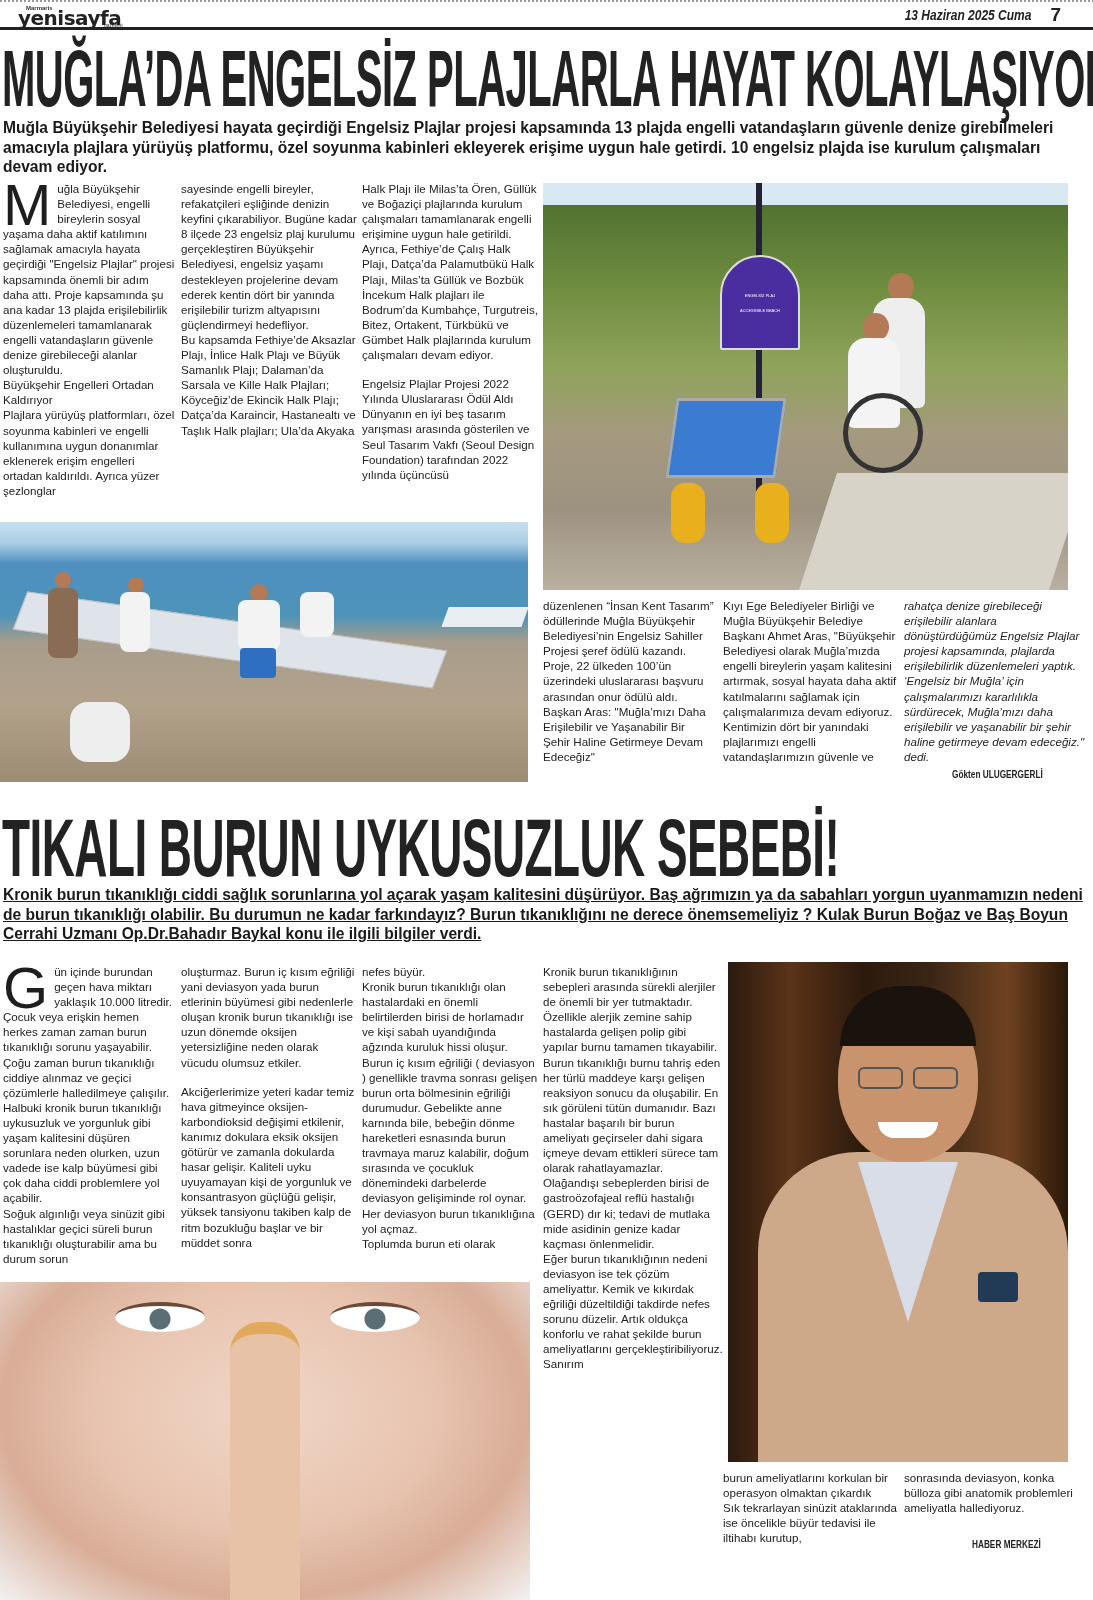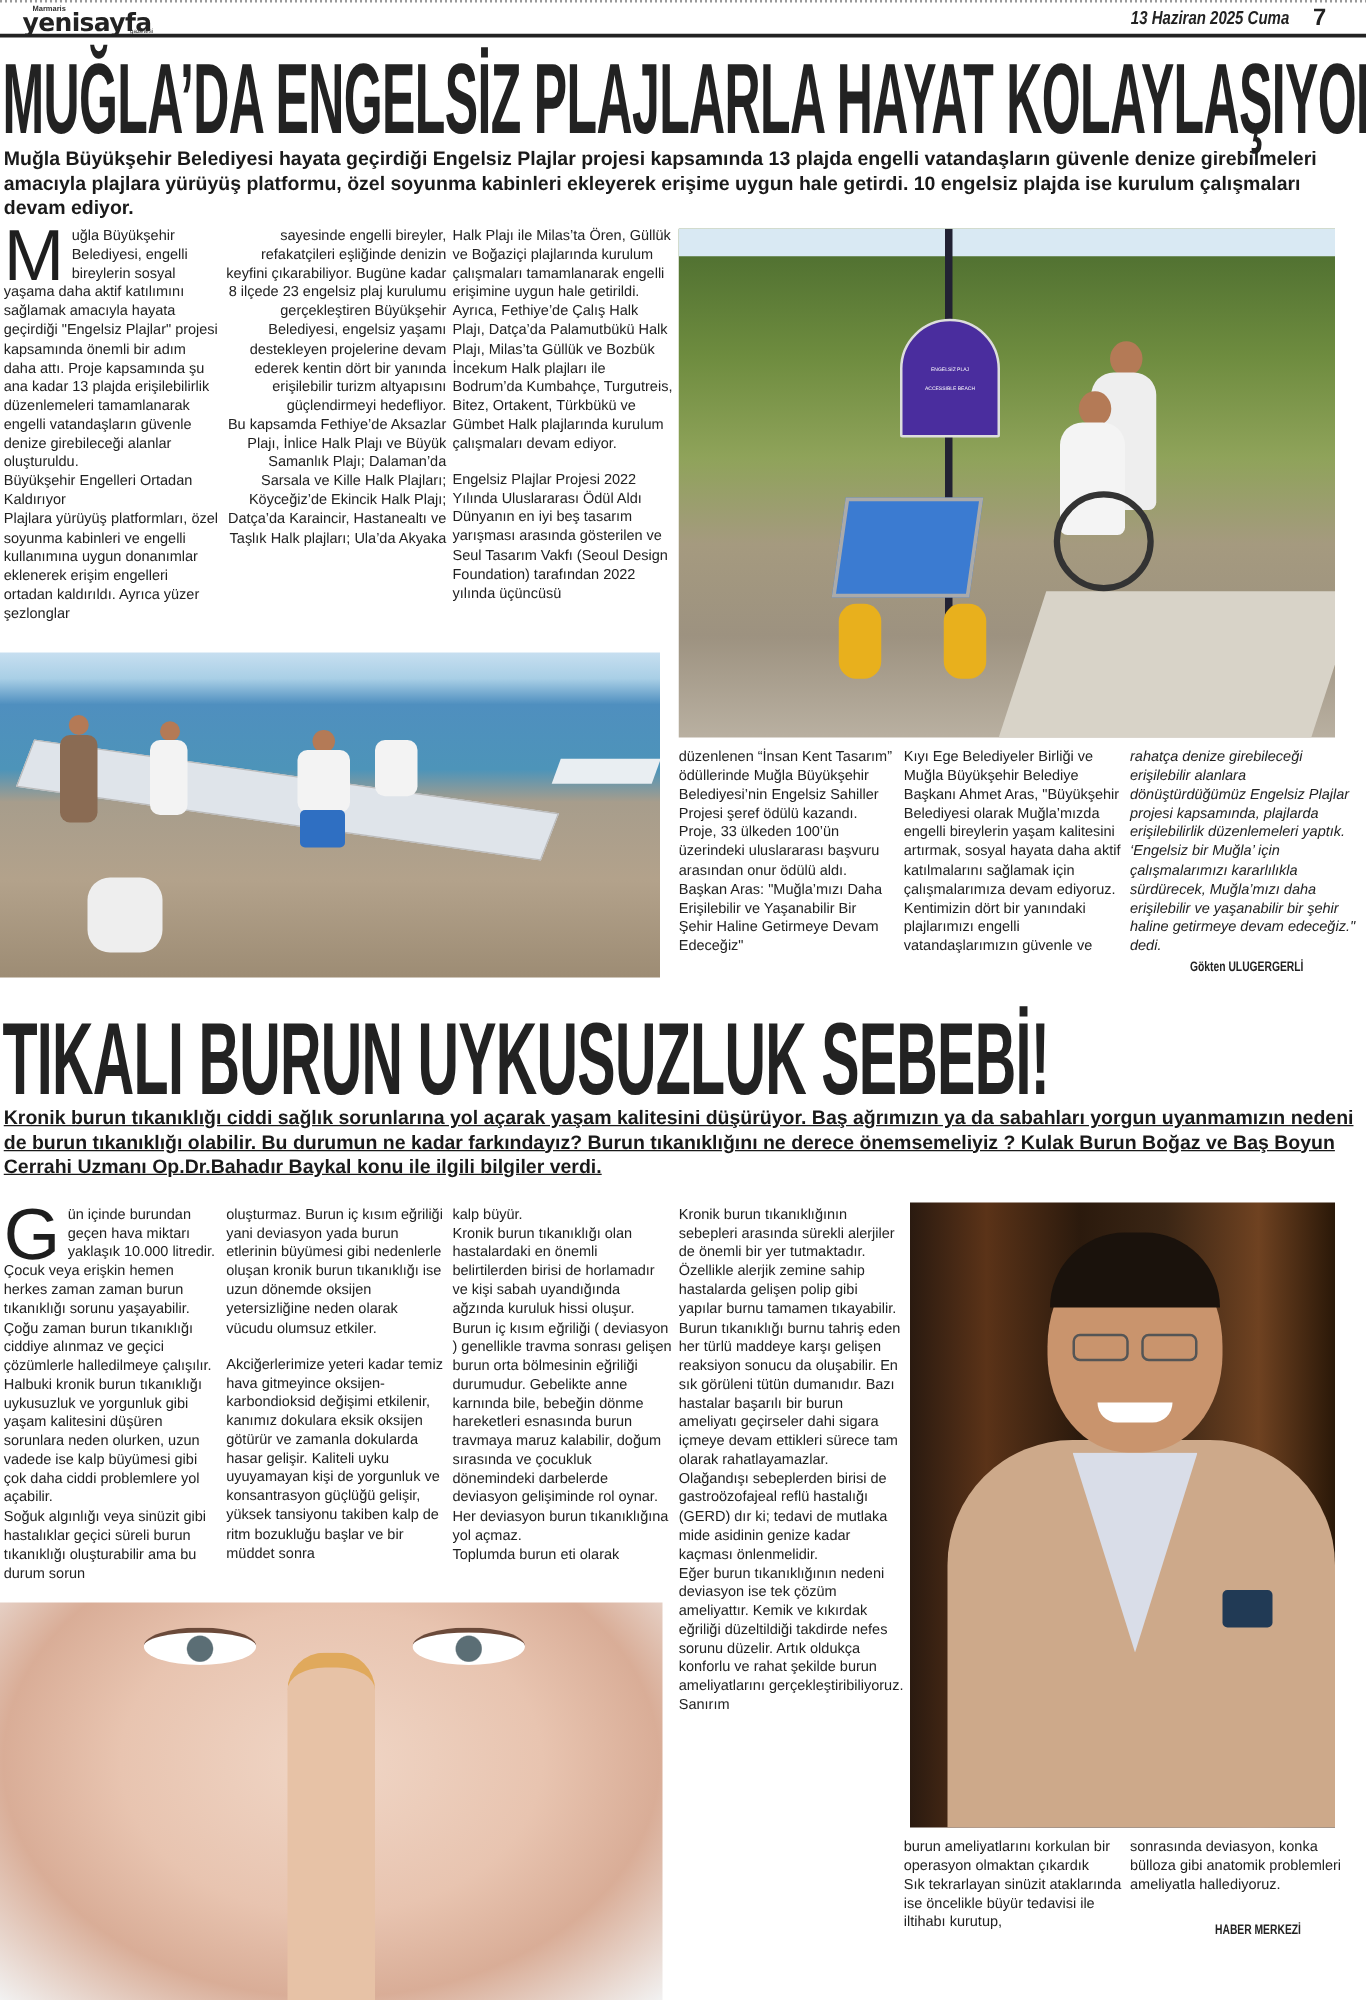--- a/index.html
+++ b/index.html
@@ -64,21 +64,21 @@
 
 <div class="abs headline h1">MUĞLA’DA ENGELSİZ PLAJLARLA HAYAT KOLAYLAŞIYOR</div>
 <div class="abs lead lead1">Muğla Büyükşehir Belediyesi hayata geçirdiği Engelsiz Plajlar projesi kapsamında 13 plajda engelli vatandaşların güvenle denize girebilmeleri amacıyla plajlara yürüyüş platformu, özel soyunma kabinleri ekleyerek erişime uygun hale getirdi. 10 engelsiz plajda ise kurulum çalışmaları devam ediyor.</div>
 
 <div class="abs col" style="left:3px; top:181px; width:172px;">
   <span class="dropcap">M</span>
   <p>uğla Büyükşehir Belediyesi, engelli bireylerin sosyal yaşama daha aktif katılımını sağlamak amacıyla hayata geçirdiği "Engelsiz Plajlar" projesi kapsamında önemli bir adım daha attı. Proje kapsamında şu ana kadar 13 plajda erişilebilirlik düzenlemeleri tamamlanarak engelli vatandaşların güvenle denize girebileceği alanlar oluşturuldu.</p>
   <p>Büyükşehir Engelleri Ortadan Kaldırıyor</p>
   <p>Plajlara yürüyüş platformları, özel soyunma kabinleri ve engelli kullanımına uygun donanımlar eklenerek erişim engelleri ortadan kaldırıldı. Ayrıca yüzer şezlonglar</p>
 </div>
-<div class="abs col" style="left:181px; top:181px; width:176px;text-align:right;">
+<div class="abs col" style="left:181px; top:181px; width:176px;">
   <p>sayesinde engelli bireyler, refakatçileri eşliğinde denizin keyfini çıkarabiliyor. Bugüne kadar 8 ilçede 23 engelsiz plaj kurulumu gerçekleştiren Büyükşehir Belediyesi, engelsiz yaşamı destekleyen projelerine devam ederek kentin dört bir yanında erişilebilir turizm altyapısını güçlendirmeyi hedefliyor.</p>
   <p>Bu kapsamda Fethiye’de Aksazlar Plajı, İnlice Halk Plajı ve Büyük Samanlık Plajı; Dalaman’da Sarsala ve Kille Halk Plajları; Köyceğiz’de Ekincik Halk Plajı; Datça’da Karaincir, Hastanealtı ve Taşlık Halk plajları; Ula’da Akyaka</p>
 </div>
 <div class="abs col" style="left:362px; top:181px; width:176px;">
   <p>Halk Plajı ile Milas’ta Ören, Güllük ve Boğaziçi plajlarında kurulum çalışmaları tamamlanarak engelli erişimine uygun hale getirildi.</p>
   <p>Ayrıca, Fethiye’de Çalış Halk Plajı, Datça’da Palamutbükü Halk Plajı, Milas’ta Güllük ve Bozbük İncekum Halk plajları ile Bodrum’da Kumbahçe, Turgutreis, Bitez, Ortakent, Türkbükü ve Gümbet Halk plajlarında kurulum çalışmaları devam ediyor.</p>
   <div class="gap"></div>
   <p>Engelsiz Plajlar Projesi 2022 Yılında Uluslararası Ödül Aldı</p>
   <p>Dünyanın en iyi beş tasarım yarışması arasında gösterilen ve Seul Tasarım Vakfı (Seoul Design Foundation) tarafından 2022 yılında üçüncüsü</p>
 </div>
@@ -110,21 +110,21 @@
   <div class="abs" style="left:120px; top:70px; width:30px; height:60px; background:#f3f3f3; border-radius:8px;"></div>
   <div class="abs head" style="left:250px; top:62px; width:18px; height:18px;"></div>
   <div class="abs" style="left:238px; top:78px; width:42px; height:50px; background:#f3f3f3; border-radius:8px;"></div>
   <div class="abs" style="left:240px; top:126px; width:36px; height:30px; background:#2f6fc2; border-radius:4px;"></div>
   <div class="abs" style="left:300px; top:70px; width:34px; height:45px; background:#f3f3f3; border-radius:8px;"></div>
   <div class="abs" style="left:445px; top:85px; width:80px; height:20px; background:#e9eef2; transform:skewX(-20deg);"></div>
   <div class="abs" style="left:70px; top:180px; width:60px; height:60px; background:#eee; border-radius:30%;"></div>
 </div>
 
 <div class="abs col" style="left:543px; top:598px; width:172px;">
-  <p>düzenlenen “İnsan Kent Tasarım” ödüllerinde Muğla Büyükşehir Belediyesi’nin Engelsiz Sahiller Projesi şeref ödülü kazandı. Proje, 33 ülkeden 100’ün üzerindeki uluslararası başvuru arasından onur ödülü aldı.</p>
+  <p>düzenlenen “İnsan Kent Tasarım” ödüllerinde Muğla Büyükşehir Belediyesi’nin Engelsiz Sahiller Projesi şeref ödülü kazandı. Proje, 22 ülkeden 100’ün üzerindeki uluslararası başvuru arasından onur ödülü aldı.</p>
   <p>Başkan Aras: "Muğla’mızı Daha Erişilebilir ve Yaşanabilir Bir Şehir Haline Getirmeye Devam Edeceğiz"</p>
 </div>
 <div class="abs col" style="left:723px; top:598px; width:176px;">
   <p>Kıyı Ege Belediyeler Birliği ve Muğla Büyükşehir Belediye Başkanı Ahmet Aras, "Büyükşehir Belediyesi olarak Muğla’mızda engelli bireylerin yaşam kalitesini artırmak, sosyal hayata daha aktif katılmalarını sağlamak için çalışmalarımıza devam ediyoruz. Kentimizin dört bir yanındaki plajlarımızı engelli vatandaşlarımızın güvenle ve</p>
 </div>
 <div class="abs col" style="left:904px; top:598px; width:184px;font-style:italic;">
   <p>rahatça denize girebileceği erişilebilir alanlara dönüştürdüğümüz Engelsiz Plajlar projesi kapsamında, plajlarda erişilebilirlik düzenlemeleri yaptık. ‘Engelsiz bir Muğla’ için çalışmalarımızı kararlılıkla sürdürecek, Muğla’mızı daha erişilebilir ve yaşanabilir bir şehir haline getirmeye devam edeceğiz." dedi.</p>
 </div>
 <div class="abs byline" style="left:952px; top:768px;">Gökten ULUGERGERLİ</div>
 
@@ -135,21 +135,21 @@
   <span class="dropcap">G</span>
   <p>ün içinde burundan geçen hava miktarı yaklaşık 10.000 litredir. Çocuk veya erişkin hemen herkes zaman zaman burun tıkanıklığı sorunu yaşayabilir. Çoğu zaman burun tıkanıklığı ciddiye alınmaz ve geçici çözümlerle halledilmeye çalışılır. Halbuki kronik burun tıkanıklığı uykusuzluk ve yorgunluk gibi yaşam kalitesini düşüren sorunlara neden olurken, uzun vadede ise kalp büyümesi gibi çok daha ciddi problemlere yol açabilir.</p>
   <p>Soğuk algınlığı veya sinüzit gibi hastalıklar geçici süreli burun tıkanıklığı oluşturabilir ama bu durum sorun</p>
 </div>
 <div class="abs col" style="left:181px; top:964px; width:176px;">
   <p>oluşturmaz. Burun iç kısım eğriliği yani deviasyon yada burun etlerinin büyümesi gibi nedenlerle oluşan kronik burun tıkanıklığı ise uzun dönemde oksijen yetersizliğine neden olarak vücudu olumsuz etkiler.</p>
   <div class="gap"></div>
   <p>Akciğerlerimize yeteri kadar temiz hava gitmeyince oksijen-karbondioksid değişimi etkilenir, kanımız dokulara eksik oksijen götürür ve zamanla dokularda hasar gelişir. Kaliteli uyku uyuyamayan kişi de yorgunluk ve konsantrasyon güçlüğü gelişir, yüksek tansiyonu takiben kalp de ritm bozukluğu başlar ve bir müddet sonra</p>
 </div>
 <div class="abs col" style="left:362px; top:964px; width:176px;">
-  <p>kalp büyür.</p>
+  <p>nefes büyür.</p>
   <p>Kronik burun tıkanıklığı olan hastalardaki en önemli belirtilerden birisi de horlamadır ve kişi sabah uyandığında ağzında kuruluk hissi oluşur.</p>
   <p>Burun iç kısım eğriliği ( deviasyon ) genellikle travma sonrası gelişen burun orta bölmesinin eğriliği durumudur. Gebelikte anne karnında bile, bebeğin dönme hareketleri esnasında burun travmaya maruz kalabilir, doğum sırasında ve çocukluk dönemindeki darbelerde deviasyon gelişiminde rol oynar. Her deviasyon burun tıkanıklığına yol açmaz.</p>
   <p>Toplumda burun eti olarak</p>
 </div>
 <div class="abs col" style="left:543px; top:964px; width:180px;">
   <p>Kronik burun tıkanıklığının sebepleri arasında sürekli alerjiler de önemli bir yer tutmaktadır.</p>
   <p> Özellikle alerjik zemine sahip hastalarda gelişen polip gibi yapılar burnu tamamen tıkayabilir. Burun tıkanıklığı burnu tahriş eden her türlü maddeye karşı gelişen reaksiyon sonucu da oluşabilir. En sık görüleni tütün dumanıdır. Bazı hastalar başarılı bir burun ameliyatı geçirseler dahi sigara içmeye devam ettikleri sürece tam olarak rahatlayamazlar.</p>
   <p>Olağandışı sebeplerden birisi de gastroözofajeal reflü hastalığı (GERD) dır ki; tedavi de mutlaka mide asidinin genize kadar kaçması önlenmelidir.</p>
   <p>Eğer burun tıkanıklığının nedeni deviasyon ise tek çözüm ameliyattır. Kemik ve kıkırdak eğriliği düzeltildiği takdirde nefes sorunu düzelir. Artık oldukça konforlu ve rahat şekilde burun ameliyatlarını gerçekleştiribiliyoruz. Sanırım</p>
 </div>

